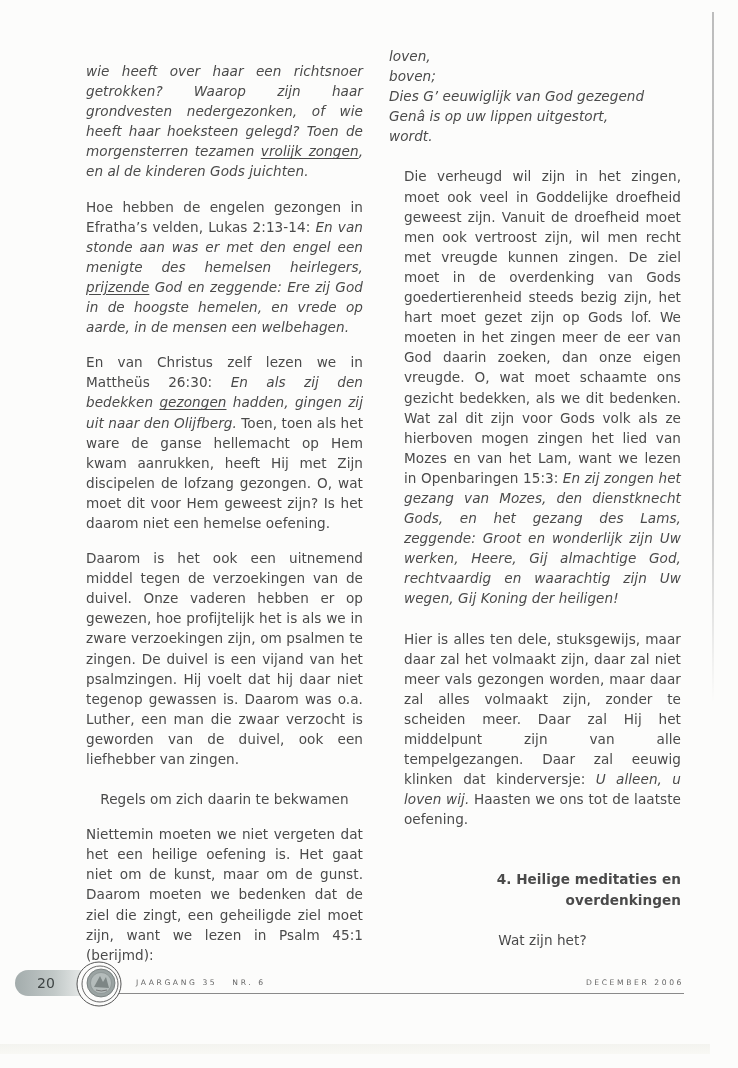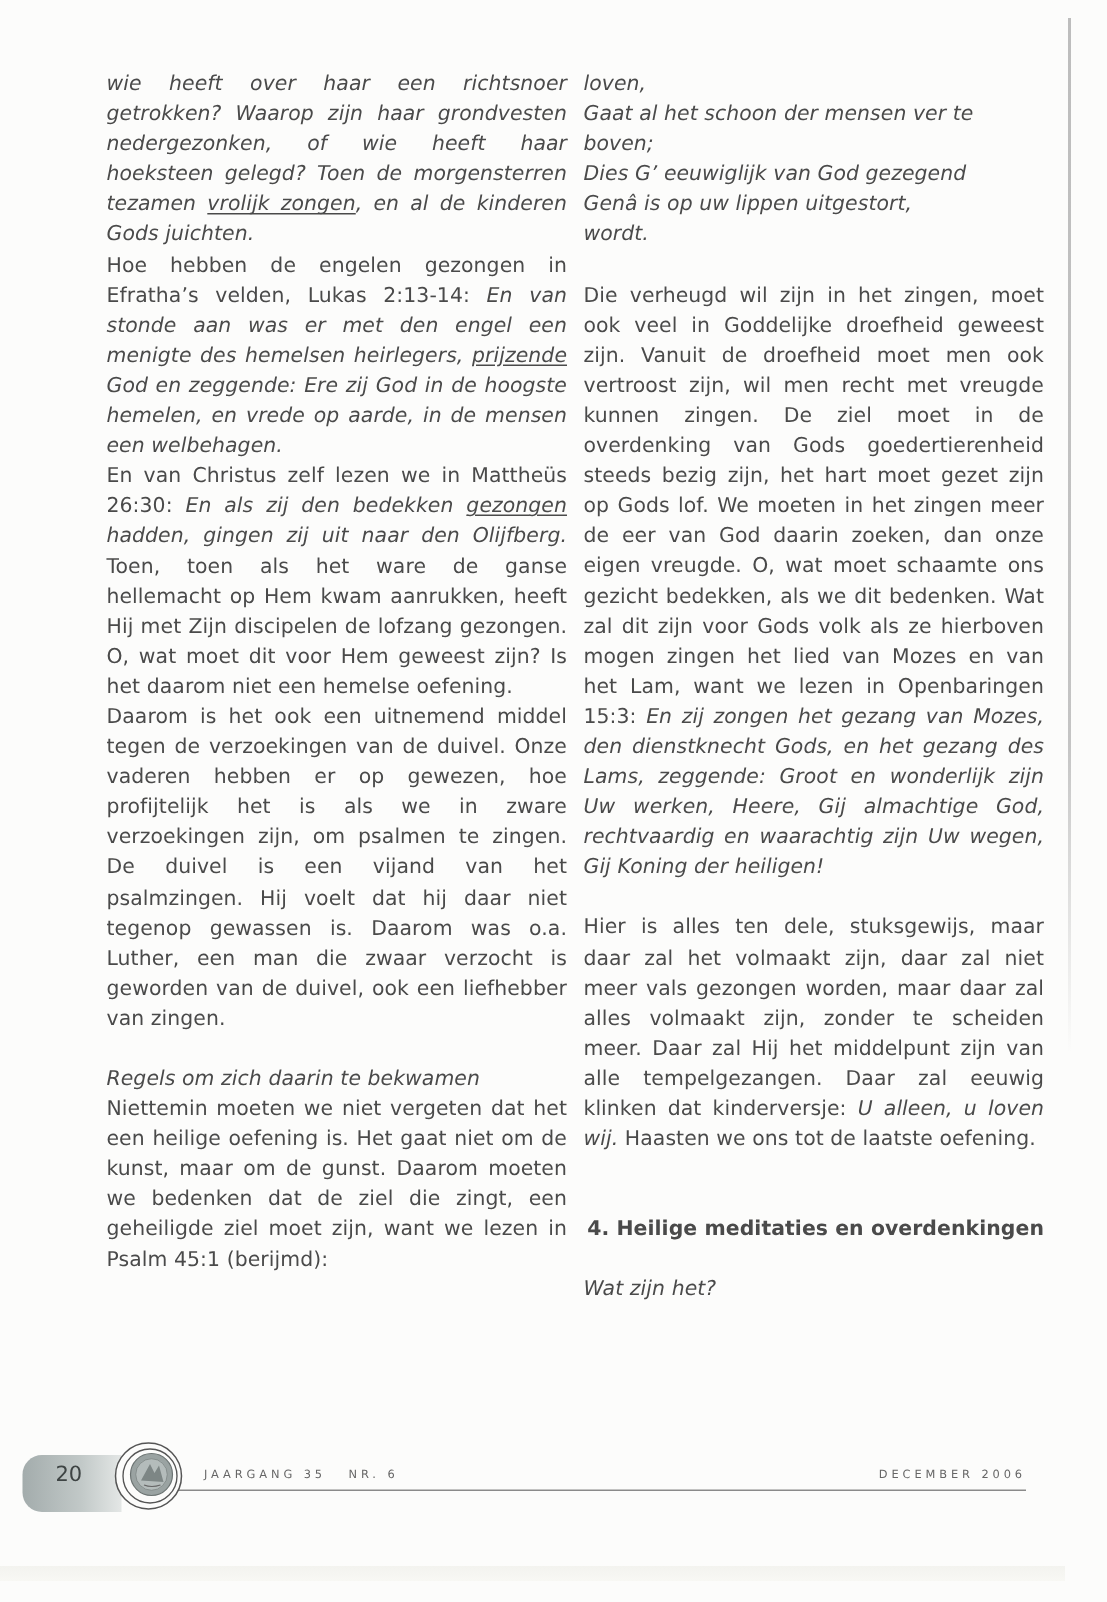--- a/index.html
+++ b/index.html
@@ -9,38 +9,38 @@
       font-family: "DejaVu Sans", sans-serif;
       color: #4a4a4a;
     }
     .col {
       position: absolute; top: 46px; width: 307px;
       font-size: 13.6px; line-height: 20.1px;
       text-align: justify; letter-spacing: 0.05px;
     }
     .col-left { left: 71px; }
     .col-right { left: 389px; }
-    .col p { margin: 0; }
+    .col p { margin: 15px; }
     .col p.gap { margin-top: 20px; }
     .col p.gap2 { margin-top: 40px; }
     .col .verse { text-align: left; font-style: italic; }
     i, em { font-style: italic; }
     u { text-decoration: underline; text-underline-offset: 2px; }
     .heading { font-weight: bold; text-align: right; }
-    .sub { font-style: italic; text-align: left; }
+    .sub { text-align: center; }
     .vline {
       position: absolute; left: 712px; top: 12px; width: 2px; height: 690px;
       background: linear-gradient(to bottom, #bdbdbd 0%, #c4c4c4 70%, rgba(200,200,200,0) 100%);
     }
     .footer-line {
       position: absolute; left: 112px; top: 993px; width: 572px; height: 1px;
       background: #8a8a8a;
     }
     .page-tab {
-      position: absolute; left: 15px; top: 970px; width: 66px; height: 38px;
+      position: absolute; left: 15px; top: 970px; width: 66px; height: 26px;
       border-radius: 13px 0 0 13px;
       background: linear-gradient(to right, #a3acac 0%, #c2c9c8 60%, #e4e7e6 100%);
       font-size: 14px; color: #3e4444; line-height: 26px; text-indent: 22px;
     }
     .seal {
       position: absolute; left: 76px; top: 961px; width: 46px; height: 46px;
     }
     .footer-left {
       position: absolute; left: 136px; top: 978px;
       font-size: 7.6px; letter-spacing: 2.6px; color: #666;
@@ -64,21 +64,20 @@
   <p><span>Hoe hebben de engelen gezongen in Efratha’s velden, Lukas 2:13-14: </span><i>En van stonde aan was er met den engel een menigte des hemelsen heirlegers, </i><i><u>prijzende</u></i><i> God en zeggende: Ere zij God in de hoogste hemelen, en vrede op aarde, in de mensen een welbehagen.</i></p>
   <p><span>En van Christus zelf lezen we in Mattheüs 26:30: </span><i>En als zij den bedekken </i><i><u>gezongen</u></i><i> hadden, gingen zij uit naar den Olijfberg.</i><span> Toen, toen als het ware de ganse hellemacht op Hem kwam aanrukken, heeft Hij met Zijn discipelen de lofzang gezongen. O, wat moet dit voor Hem geweest zijn? Is het daarom niet een hemelse oefening.</span></p>
   <p>Daarom is het ook een uitnemend middel tegen de verzoekingen van de duivel. Onze vaderen hebben er op gewezen, hoe profijtelijk het is als we in zware verzoekingen zijn, om psalmen te zingen. De duivel is een vijand van het psalmzingen. Hij voelt dat hij daar niet tegenop gewassen is. Daarom was o.a. Luther, een man die zwaar verzocht is geworden van de duivel, ook een liefhebber van zingen.</p>
   <p class="gap sub">Regels om zich daarin te bekwamen</p>
   <p>Niettemin moeten we niet vergeten dat het een heilige oefening is. Het gaat niet om de kunst, maar om de gunst. Daarom moeten we bedenken dat de ziel die zingt, een geheiligde ziel moet zijn, want we lezen in Psalm 45:1 (berijmd):</p>
 </div>
 
 <div class="col col-right">
   <div class="verse">
     <div>loven,</div>
-    <div>Gaat al het schoon der mensen ver te</div>
     <div>boven;</div>
     <div>Dies G’ eeuwiglijk van God gezegend</div>
     <div>Genâ is op uw lippen uitgestort,</div>
     <div>wordt.</div>
   </div>
   <p class="gap"><span>Die verheugd wil zijn in het zingen, moet ook veel in Goddelijke droefheid geweest zijn. Vanuit de droefheid moet men ook vertroost zijn, wil men recht met vreugde kunnen zingen. De ziel moet in de overdenking van Gods goedertierenheid steeds bezig zijn, het hart moet gezet zijn op Gods lof. We moeten in het zingen meer de eer van God daarin zoeken, dan onze eigen vreugde. O, wat moet schaamte ons gezicht bedekken, als we dit bedenken. Wat zal dit zijn voor Gods volk als ze hierboven mogen zingen het lied van Mozes en van het Lam, want we lezen in Openbaringen 15:3: </span><i>En zij zongen het gezang van Mozes, den dienstknecht Gods, en het gezang des Lams, zeggende: Groot en wonderlijk zijn Uw werken, Heere, Gij almachtige God, rechtvaardig en waarachtig zijn Uw wegen, Gij Koning der heiligen!</i></p>
   <p class="gap"><span>Hier is alles ten dele, stuksgewijs, maar daar zal het volmaakt zijn, daar zal niet meer vals gezongen worden, maar daar zal alles volmaakt zijn, zonder te scheiden meer. Daar zal Hij het middelpunt zijn van alle tempelgezangen. Daar zal eeuwig klinken dat kinderversje: </span><i>U alleen, u loven wij.</i><span> Haasten we ons tot de laatste oefening.</span></p>
   <p class="gap2 heading">4. Heilige meditaties en overdenkingen</p>
   <p class="gap sub">Wat zijn het?</p>
 </div>

